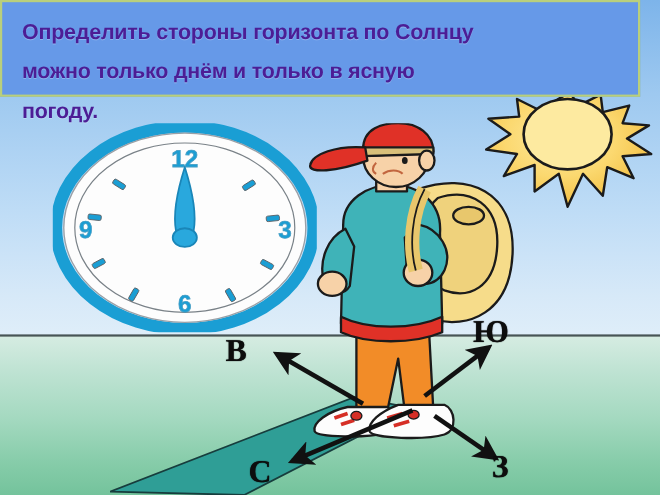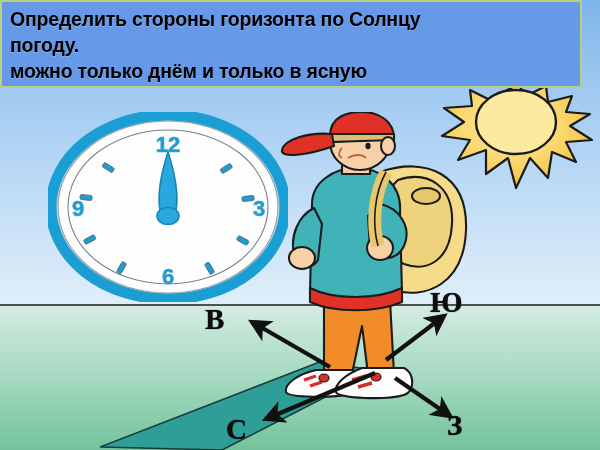--- a/index.html
+++ b/index.html
@@ -41,22 +41,22 @@
     position: absolute;
     left: 0; top: 0;
     width: 582px;
     height: 88px;
     background: #6699e8;
     border: 2px solid #b9cf7c;
     box-sizing: border-box;
     padding: 4px 8px 0 8px;
   }
   #textbox p {
-    margin: 0;
-    color: #000000;
+    margin: 10px;
+    color: #4c1d95;
     font-size: 19.5px;
     font-weight: bold;
     line-height: 26px;
     letter-spacing: -0.2px;
     text-shadow: 0 1px 0 rgba(255,255,255,.25);
   }
   
   #clock {
     position: absolute;
     left: 48px; top: 112px;
@@ -218,17 +218,17 @@
     </g>
   </svg>
 
   <div class="dir-label" id="label-v">В</div>
   <div class="dir-label" id="label-yu">Ю</div>
   <div class="dir-label" id="label-s">С</div>
   <div class="dir-label" id="label-z">З</div>
 
   <div id="textbox">
     <p>Определить стороны горизонта по Солнцу</p>
+    <p>можно только днём и только в ясную</p>
     <p>погоду.</p>
-    <p>можно только днём и только в ясную</p>
   </div>
 
 </div>
 
 </body></html>

